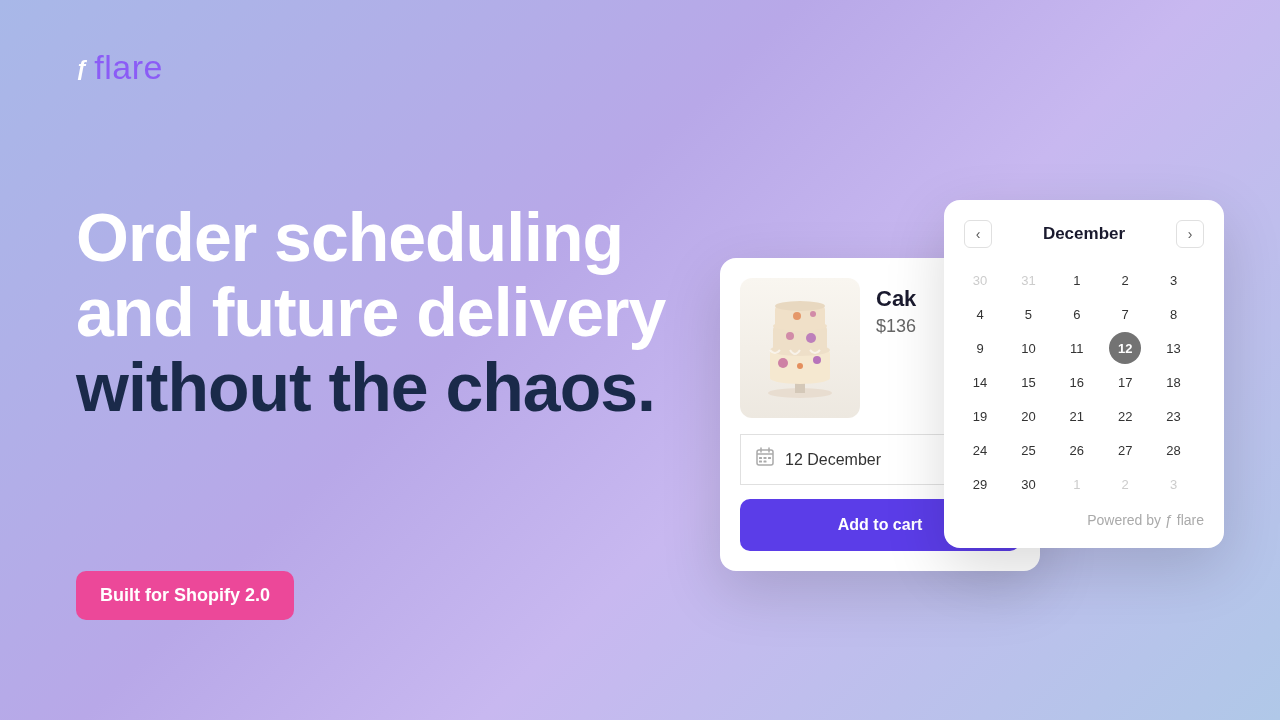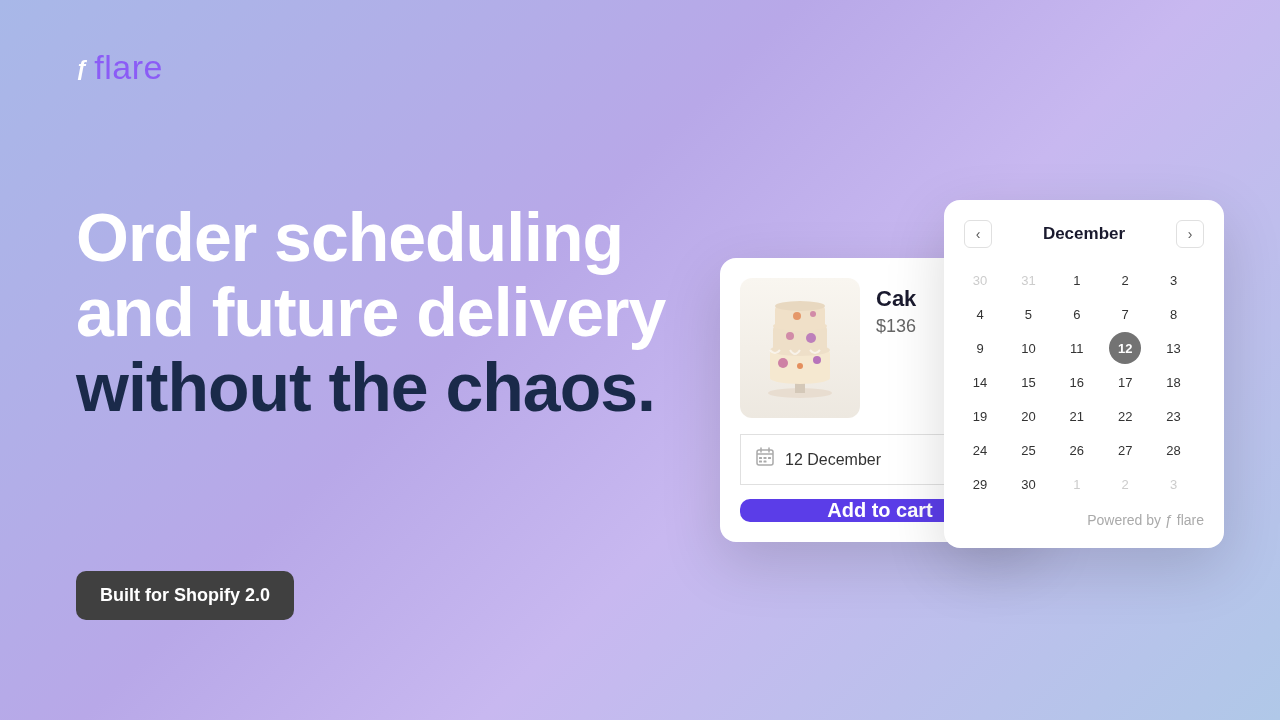--- a/index.html
+++ b/index.html
@@ -66,21 +66,21 @@
       font-weight: 800;
       line-height: 1.1;
       letter-spacing: -1px;
     }
 
     
     .shopify-badge {
       position: absolute;
       bottom: 100px;
       left: 76px;
-      background: #404040;
+      background: #ec4899;
       color: white;
       padding: 14px 24px;
       border-radius: 10px;
       font-size: 18px;
       font-weight: 600;
     }
 
     
     .product-card {
       position: absolute;
@@ -171,22 +171,22 @@
       color: #333;
       font-weight: 500;
     }
 
     .add-to-cart-btn {
       width: 100%;
       background: #5b3de8;
       color: white;
       border: none;
       border-radius: 10px;
-      padding: 0;
-      font-size: 20px;
+      padding: 17px;
+      font-size: 16px;
       font-weight: 600;
       cursor: pointer;
       text-align: center;
     }
 
     
     .calendar-popup {
       position: absolute;
       top: 200px;
       left: 944px;

